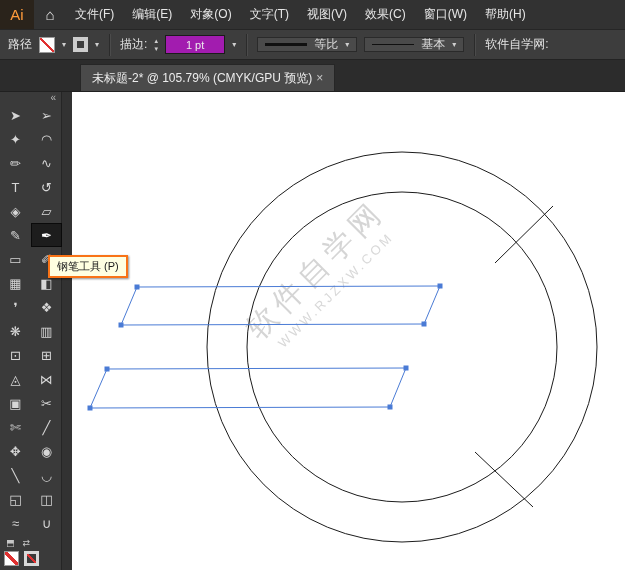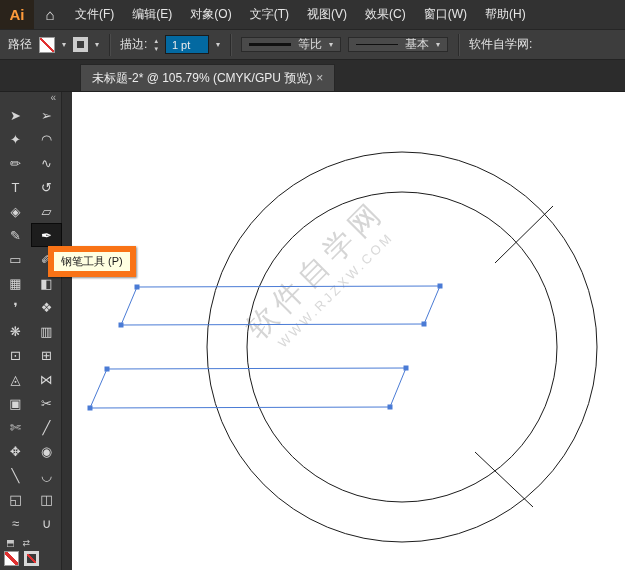--- a/index.html
+++ b/index.html
@@ -2,34 +2,34 @@
 <html><head>
 <meta charset="utf-8">
 <style>
   *{box-sizing:border-box;margin:0;padding:0}
   html,body{width:625px;height:570px;overflow:hidden}
   body{font-family:"Liberation Sans","DejaVu Sans",sans-serif;background:#323232;color:#dcdcdc}
   .app{position:relative;width:625px;height:570px;background:#323232;overflow:hidden}
 
   
   .menubar{display:flex;align-items:center;height:30px;background:#323232;border-bottom:1px solid #262626;font-size:12px}
-  .logo{width:34px;height:29px;display:flex;align-items:center;justify-content:center;font-weight:bold;font-size:15px;color:#ff9b3b;background:#2a231b}
+  .logo{width:34px;height:29px;display:flex;align-items:center;justify-content:center;font-weight:normal;font-size:15px;color:#ff9b3b;background:#2a231b}
   .home{width:32px;text-align:center;font-size:15px;color:#e6e6e6}
   .menu-items{display:flex;height:100%;align-items:center}
   .menu-item{padding:4px 9px;line-height:29px;color:#e6e6e6;cursor:default;white-space:nowrap}
 
   
   .controlbar{display:flex;align-items:center;height:30px;background:#3d3d3d;border-bottom:1px solid #232323;font-size:12px;gap:7px;padding:0 8px;overflow:hidden;white-space:nowrap}
   .cb-label{color:#e2e2e2}
   .swatch-none{width:16px;height:16px;border:1px solid #9a9a9a;background:linear-gradient(to top right,#fff 43%,#e03131 43%,#e03131 57%,#fff 57%)}
   .swatch-stroke{width:15px;height:15px;border:4px solid #cdcdcd;background:#3d3d3d}
   .caret{font-size:8px;color:#cfcfcf;line-height:1}
   .sep{width:1px;height:22px;background:#2b2b2b;box-shadow:1px 0 0 #4b4b4b;margin:0 3px}
   .spinner{display:flex;flex-direction:column;font-size:7px;color:#cfcfcf;line-height:1.1;align-items:center}
-  .field{height:19px;min-width:44px;background:#0369a1;border:1px solid #1b1b1b;color:#ececec;font-size:11px;display:flex;align-items:center;padding:0 6px}
+  .field{height:19px;min-width:44px;background:#a21caf;border:1px solid #1b1b1b;color:#ececec;font-size:11px;display:flex;align-items:center;padding:0 20px}
   .dd{height:15px;background:#4a4a4a;border:1px solid #2a2a2a;display:flex;align-items:center;gap:7px;padding:0 7px;min-width:100px}
   .dd .dd-caret{margin-left:auto}
   .profile-line{width:42px;height:3px;background:#101010}
   .brush-line{width:42px;height:1px;background:#101010}
 
   
   .tabbar{height:32px;background:#2c2c2c;border-bottom:1px solid #202020;display:flex;align-items:flex-end}
   .tab{margin-left:80px;height:27px;background:#4a4a4a;color:#ececec;font-size:12px;display:flex;align-items:center;gap:4px;padding:0 11px;border:1px solid #262626;border-bottom:none}
   .tab-close{color:#c4c4c4;font-size:12px;cursor:default}
 
@@ -49,21 +49,21 @@
   .mini-stroke{width:15px;height:15px;border:3px solid #d8d8d8;background:linear-gradient(to top right,#3a3a3a 42%,#e03131 42%,#e03131 58%,#3a3a3a 58%)}
 
   
   .canvas{position:relative;flex:1;background:#ffffff;overflow:hidden}
   .watermark{position:absolute;left:140px;top:158px;width:220px;transform:rotate(-45deg);color:#d5d5d5;text-align:center;pointer-events:none;user-select:none}
   .wm-l1{font-size:30px;letter-spacing:6px;line-height:1.15}
   .wm-l2{font-size:13px;letter-spacing:3px;margin-top:3px;color:#d9d9d9}
   .artwork{position:absolute;left:0;top:0;width:553px;height:478px}
 
   
-  .tooltip{position:absolute;left:48px;top:154px;background:#ffffe1;border:6px solid #f97316;color:#1c1c1c;font-size:11px;padding:2px 7px;z-index:20;box-shadow:1px 1px 2px rgba(0,0,0,.45);white-space:nowrap}
+  .tooltip{position:absolute;left:48px;top:163px;background:#ffffe1;border:2px solid #f97316;color:#1c1c1c;font-size:11px;padding:2px 7px;z-index:20;box-shadow:1px 1px 2px rgba(0,0,0,.45);white-space:nowrap}
 </style>
 </head>
 <body>
 
 <div class="app">
 
   <div class="menubar">
     <div class="logo">Ai</div>
     <div class="home">⌂</div>
     <nav class="menu-items">

